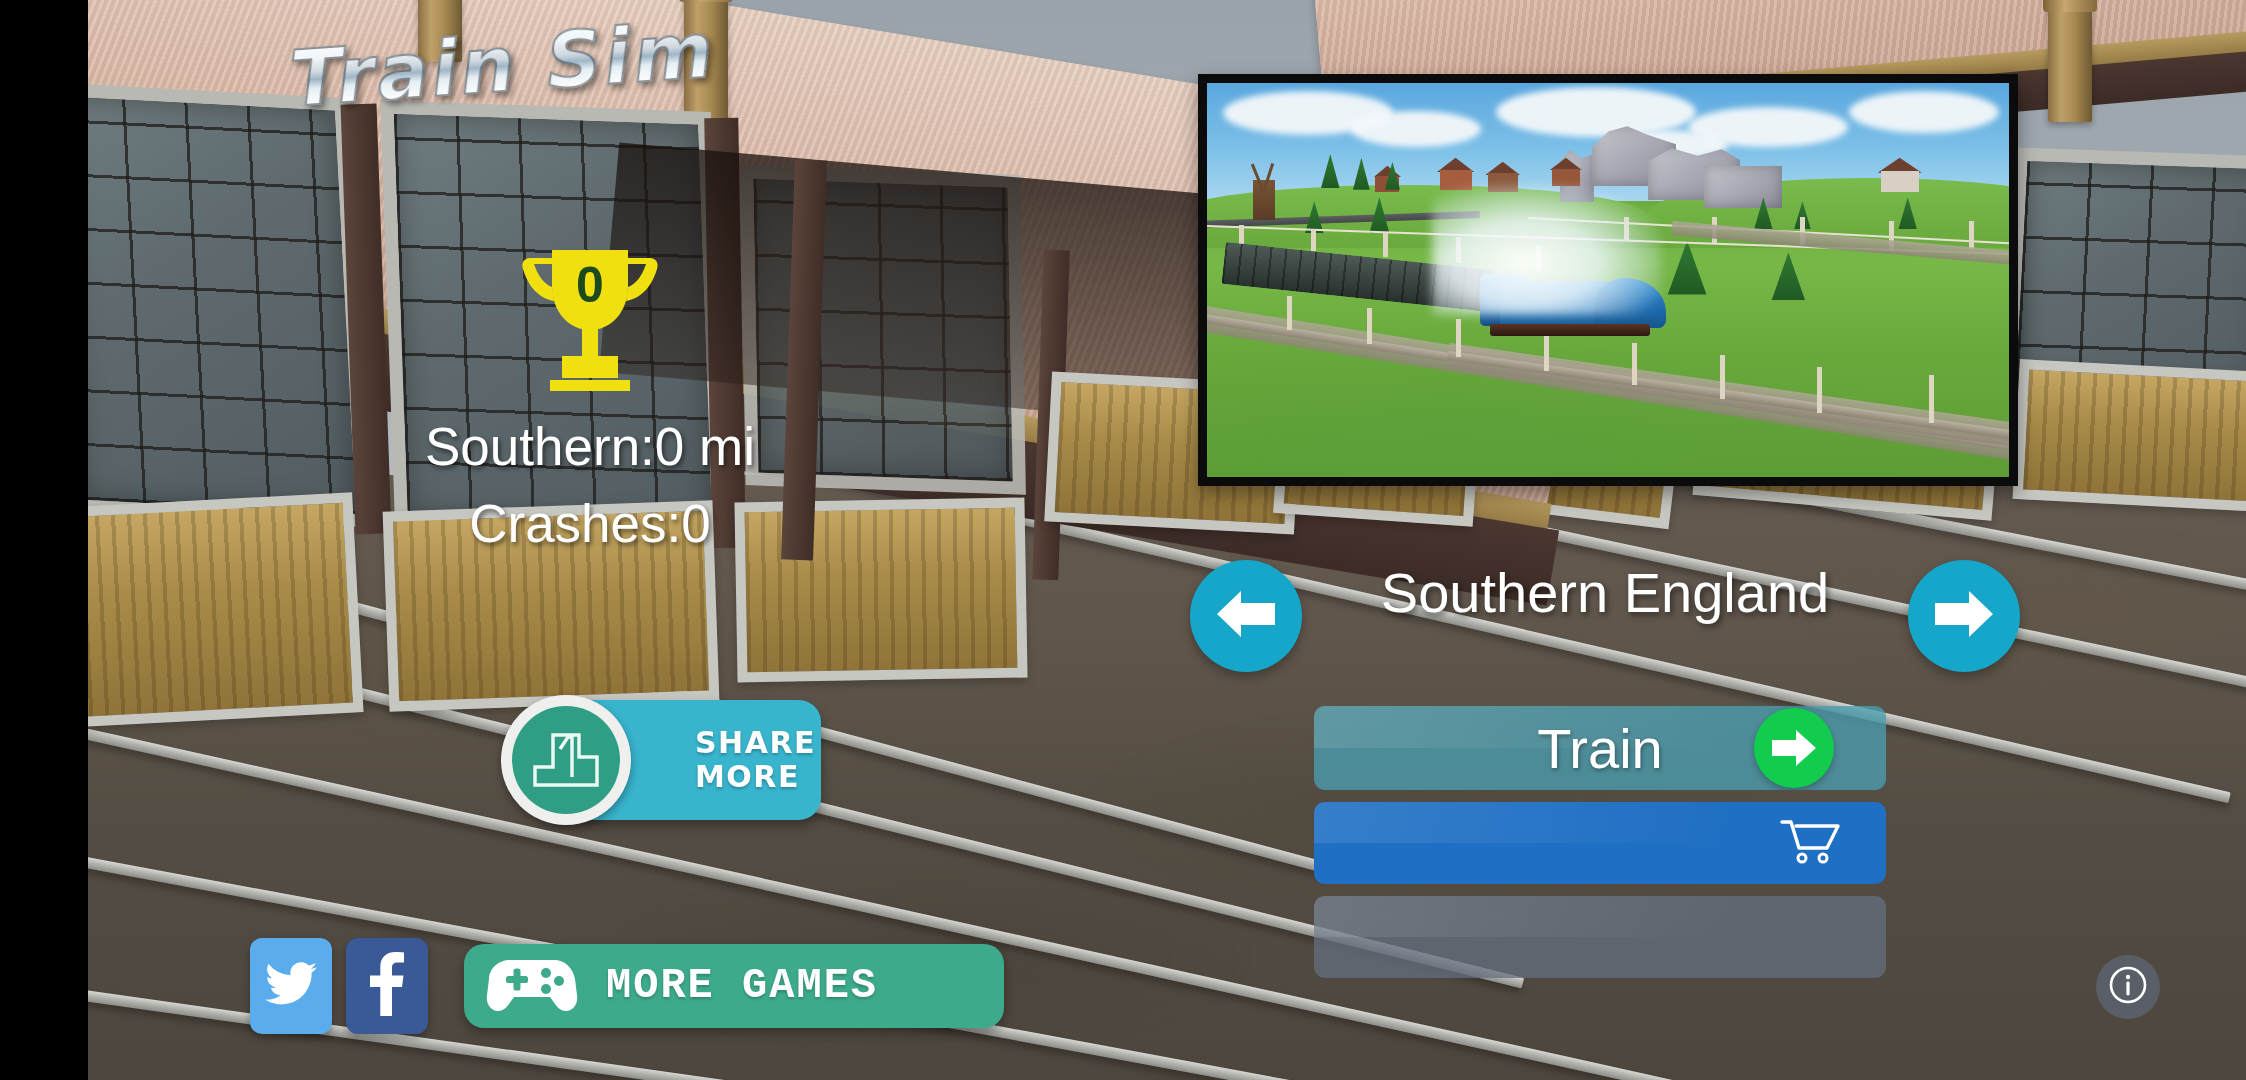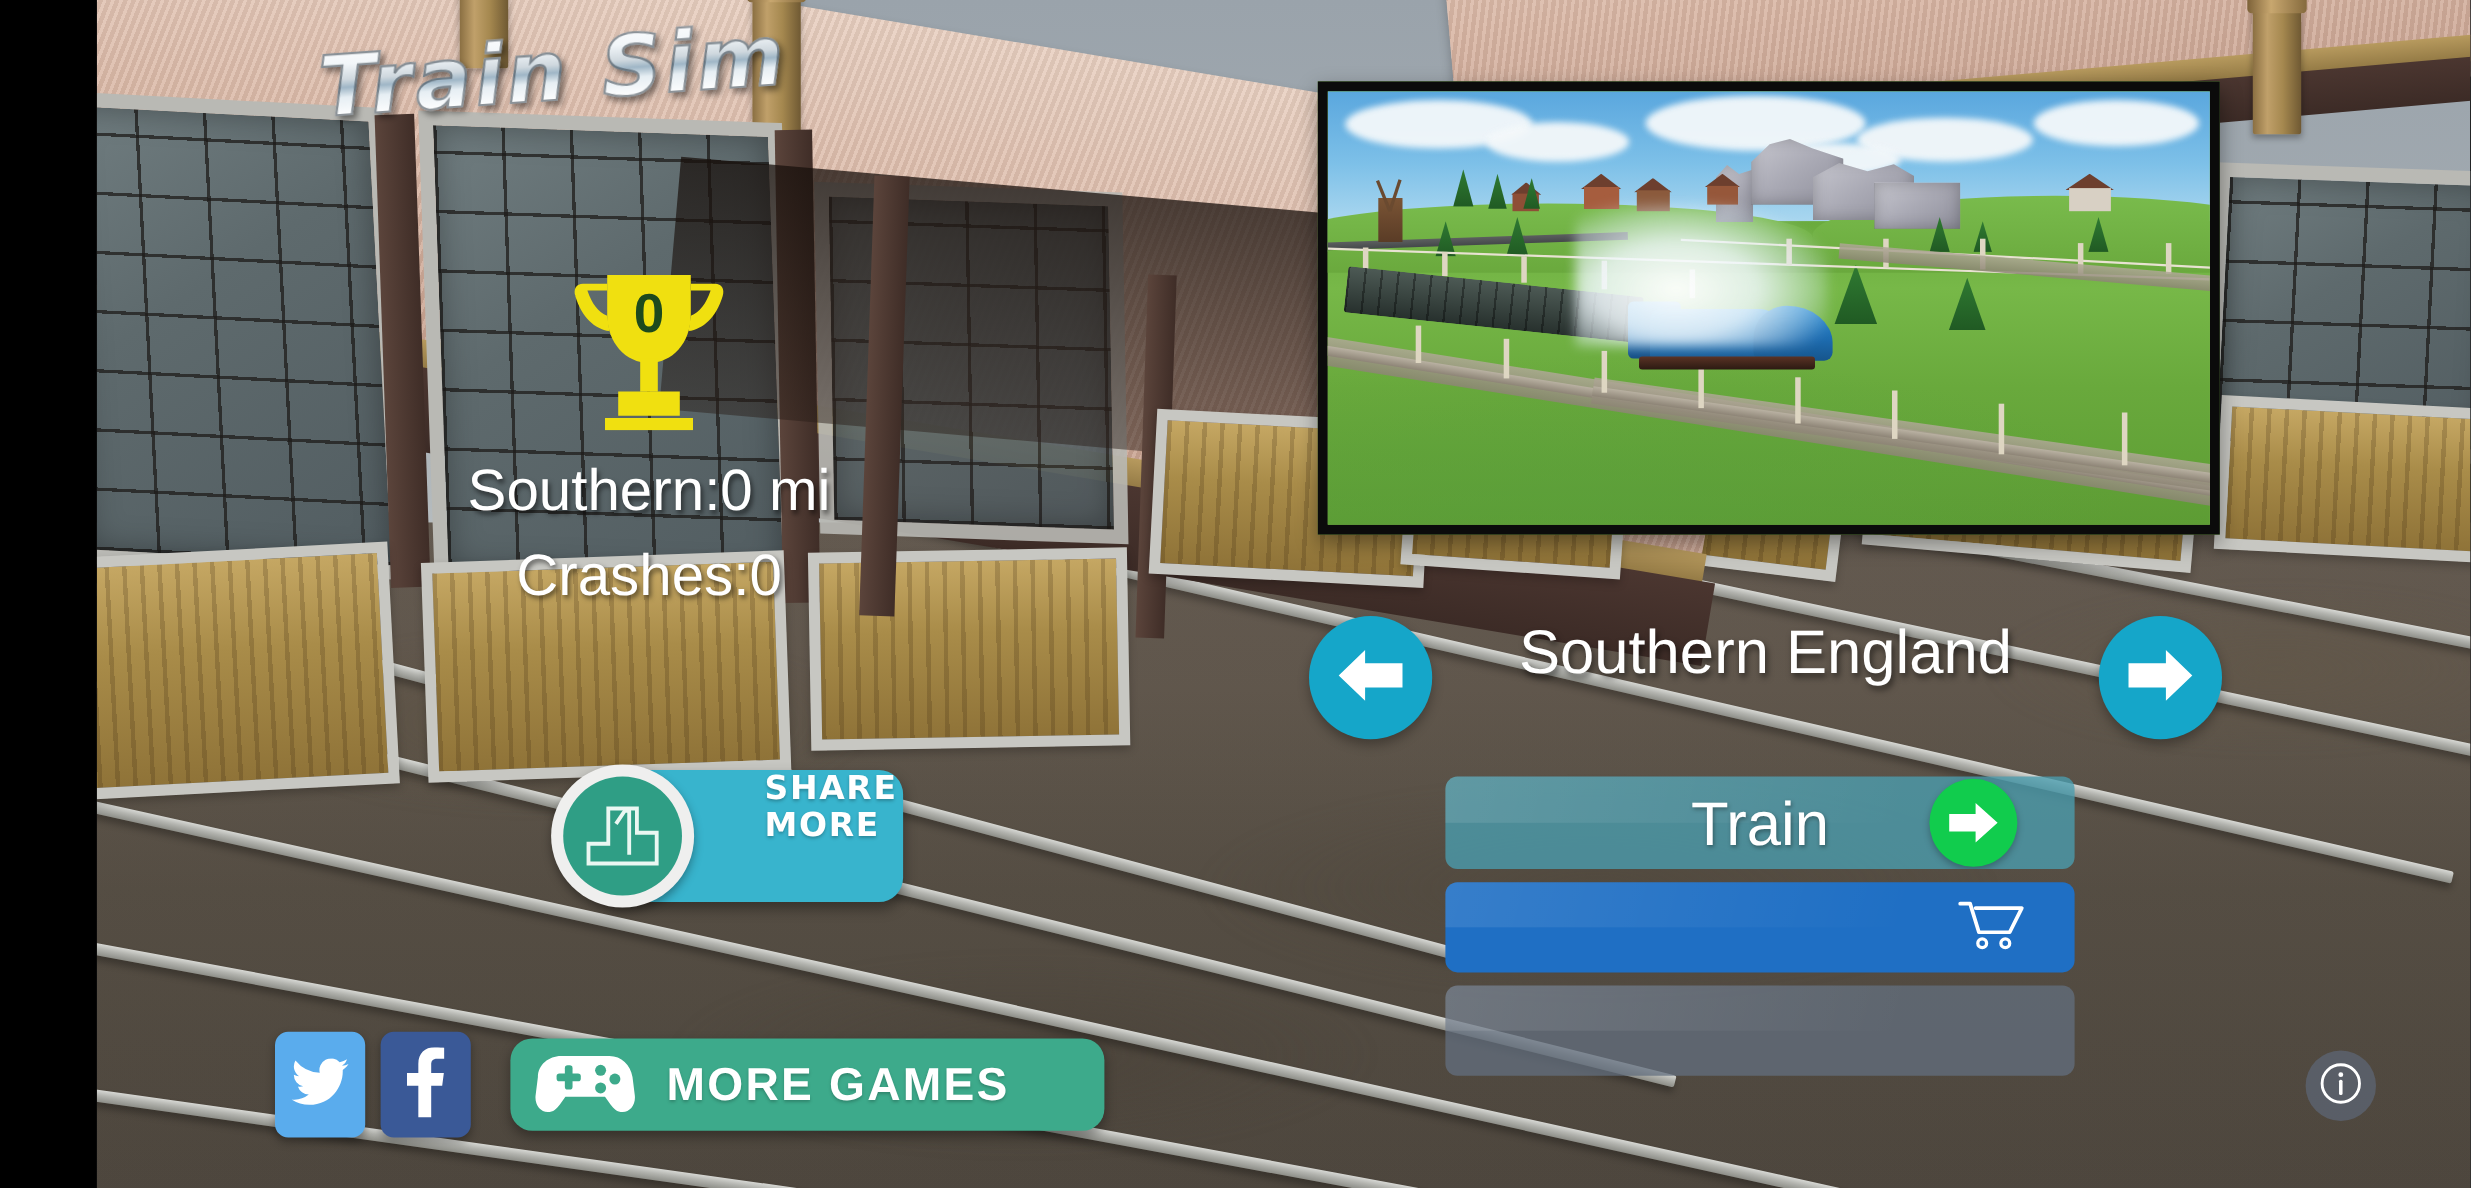--- a/index.html
+++ b/index.html
@@ -170,21 +170,21 @@
   }
 
   
   #share-score {
     position:absolute; left:543px; top:700px;
     width:278px; height:120px;
     background:#38b4cd;
     border-radius:22px;
     z-index:30;
     box-shadow:0 6px 12px rgba(0,0,0,.35);
-    display:flex; 
+    display:flex; align-items:center;
   }
   #share-medal {
     position:absolute; left:-42px; top:-5px;
     width:130px; height:130px; border-radius:50%;
     background:#efefee;
     box-shadow:0 4px 9px rgba(0,0,0,.35);
     display:flex; align-items:center; justify-content:center;
   }
   #share-medal-inner {
     width:108px; height:108px; border-radius:50%;
@@ -221,21 +221,21 @@
     display:flex; align-items:center;
     padding:0 32px 0 22px;
     gap:28px;
     box-shadow:0 5px 11px rgba(0,0,0,.32);
   }
   #more-games-label {
     color:#fff;
     font-size:42px;
     font-weight:bold;
     letter-spacing:2px;
-    font-family:Liberation Sans, sans-serif;
+    font-family:Liberation Mono, monospace;
     text-shadow:0 2px 3px rgba(0,0,0,.22);
   }
 
   
   #preview {
     position:absolute; left:1198px; top:74px;
     width:820px; height:412px;
     border:9px solid #0b0b0b;
     z-index:30;
     overflow:hidden;

